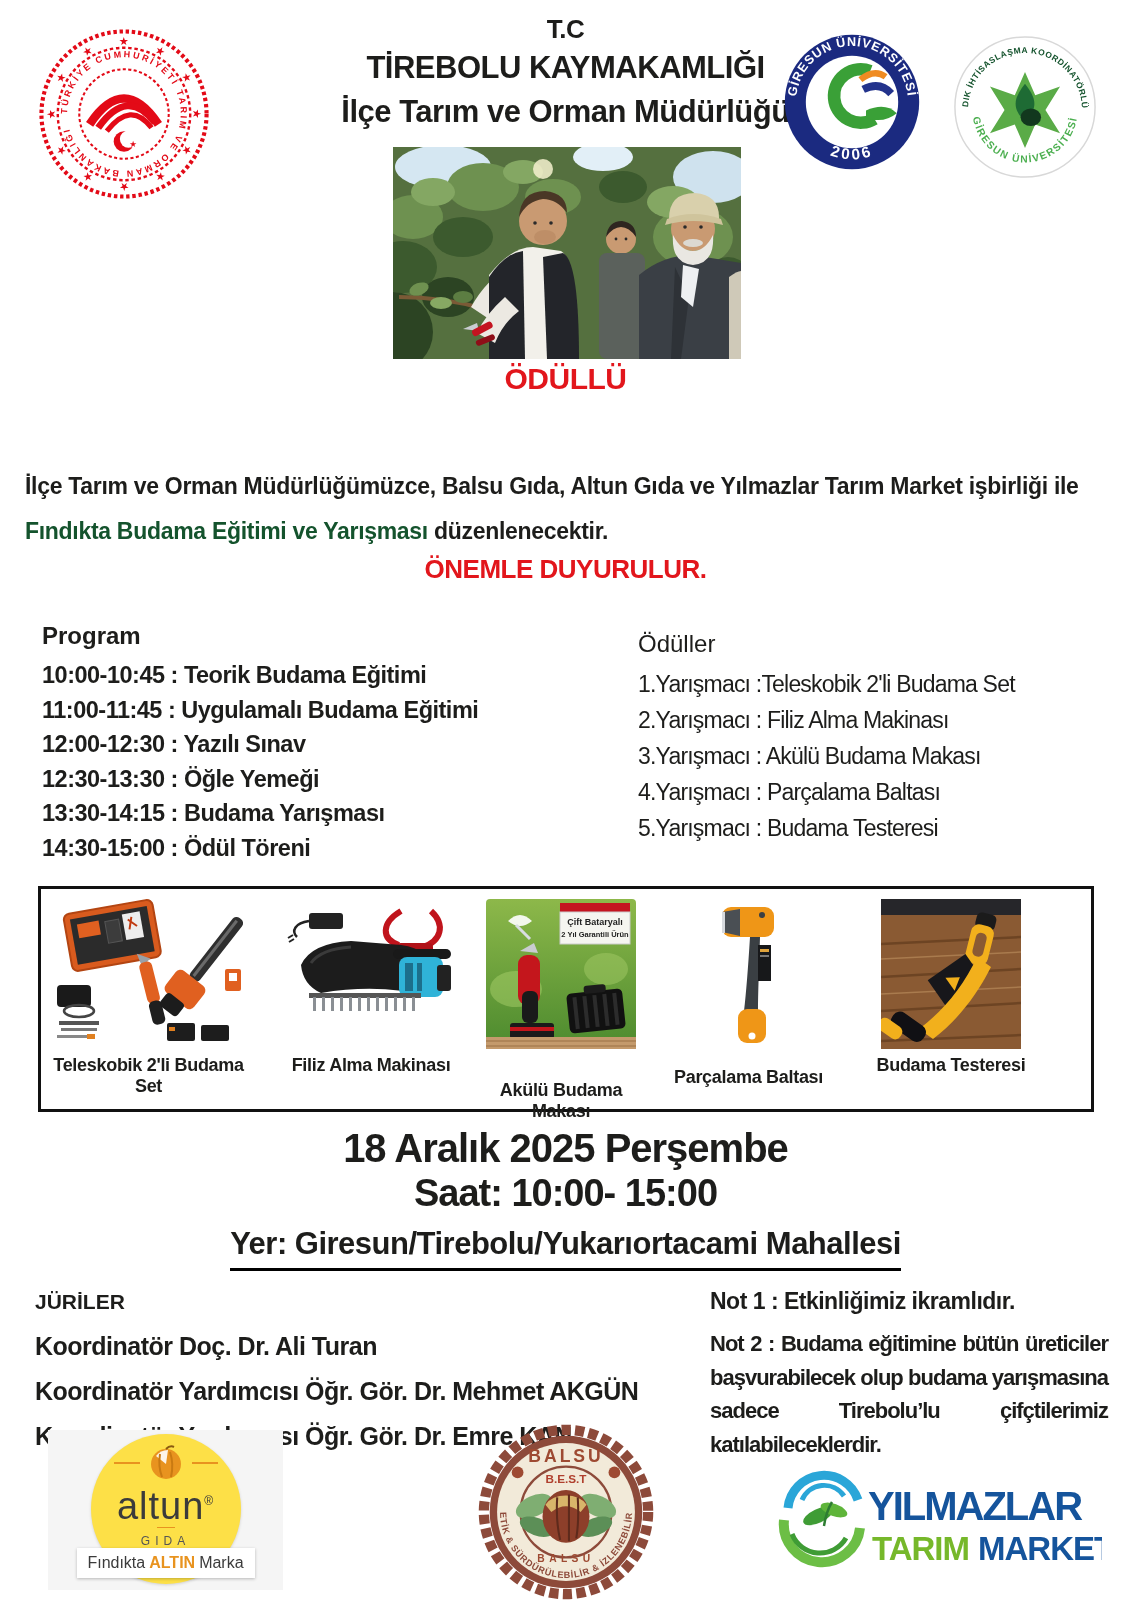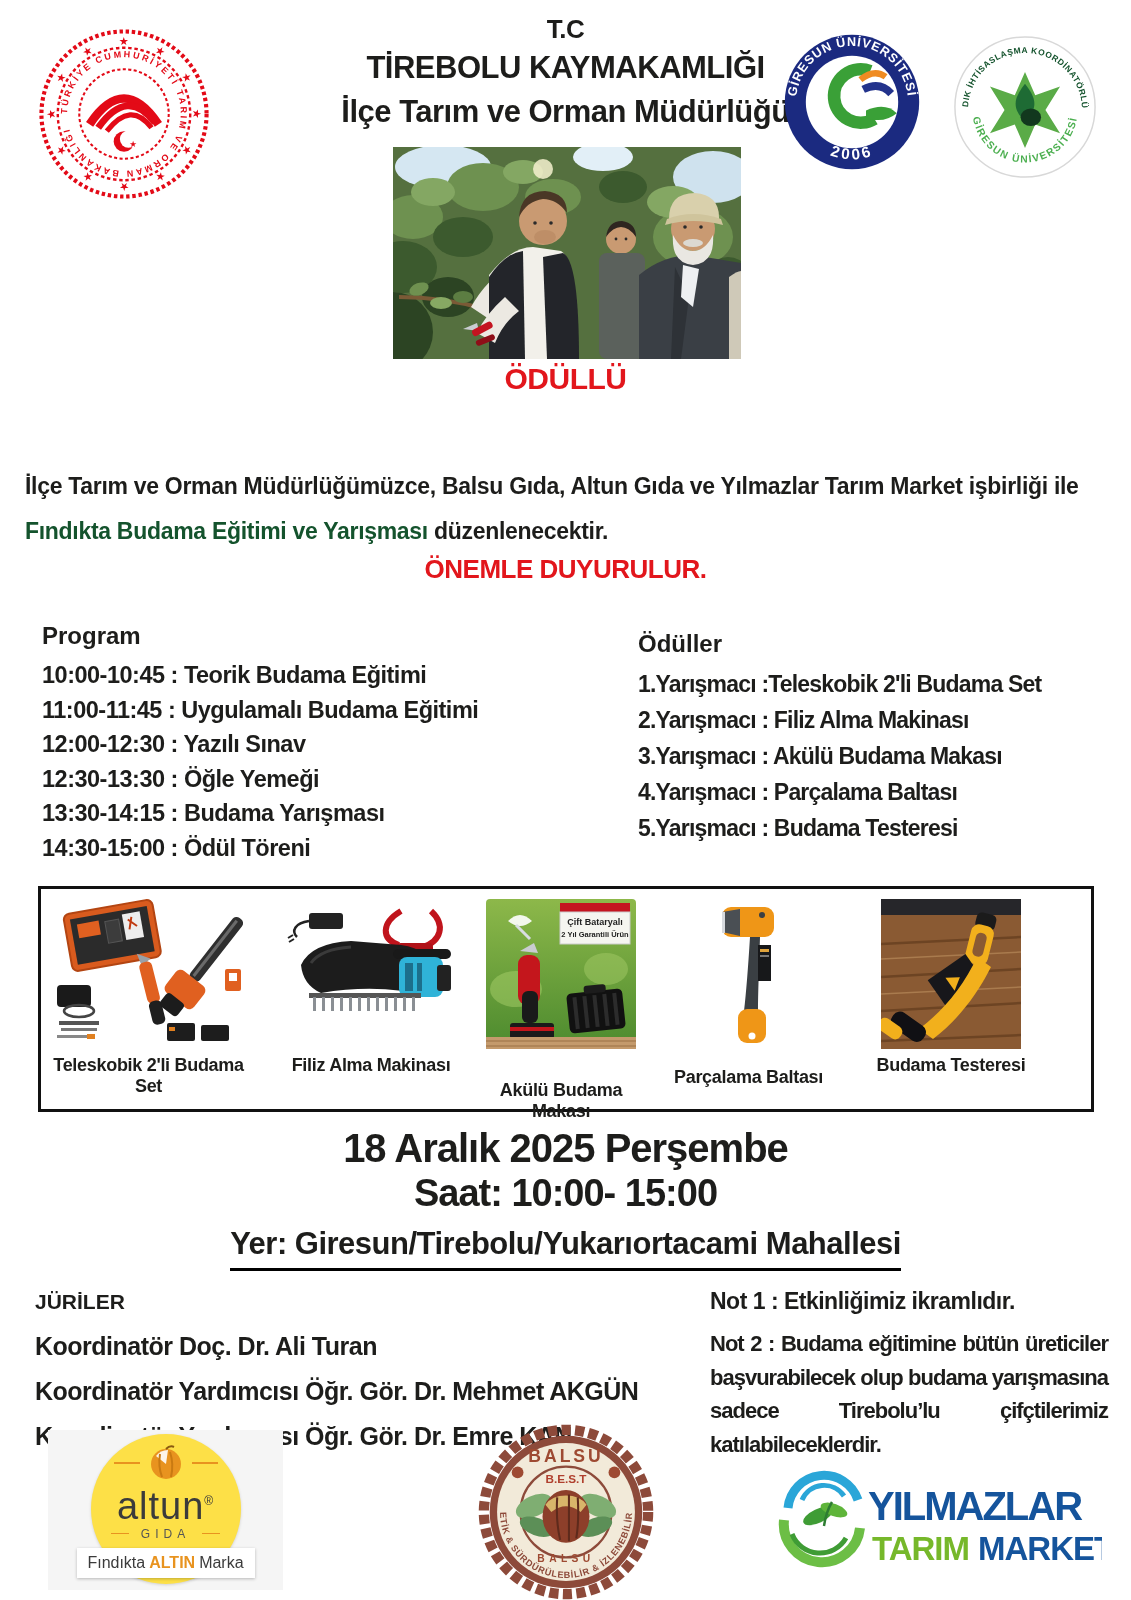--- a/index.html
+++ b/index.html
@@ -22,21 +22,21 @@
   .title2{left:0;right:0;top:402px;text-align:center;font-size:33px;font-weight:bold;color:#e2161c;letter-spacing:-0.5px;}
   
   .intro{left:25px;top:464px;width:1090px;font-size:23px;font-weight:bold;line-height:45px;
          color:#1d1d1b;letter-spacing:-0.3px;}
   .intro .hl{color:#14532d;}
   .announce{left:0;right:0;top:554px;text-align:center;font-size:26px;font-weight:bold;color:#e2161c;letter-spacing:-0.5px;}
   
   .program{left:42px;top:622px;font-weight:bold;}
   .program .sec-head{font-size:24px;margin-bottom:8px;}
   .program .line{font-size:23.5px;line-height:34.5px;letter-spacing:-0.5px;}
-  .prizes{left:638px;top:630px;font-weight:bold;}
+  .prizes{left:638px;top:630px;font-weight:normal;}
   .prizes .sec-head{font-size:24px;margin-bottom:8px;}
   .prizes .line{font-size:23px;line-height:36px;letter-spacing:-0.8px;}
   
   .product-box{left:38px;top:886px;width:1050px;height:220px;border:3px solid #111;background:#fff;}
   .pcol{position:absolute;top:0;height:100%;}
   .pimg{position:absolute;left:50%;transform:translateX(-50%);}
   .plabel{position:absolute;left:0;right:0;text-align:center;font-size:18px;font-weight:bold;letter-spacing:-0.3px;}
   .c1{left:0;width:215px;}   .c1 .pimg{top:10px;} .c1 .plabel{top:166px;}
   .c2{left:225px;width:210px;} .c2 .pimg{top:16px;} .c2 .plabel{top:166px;}
   .c3{left:430px;width:180px;} .c3 .pimg{top:10px;} .c3 .plabel{top:166px;margin-top:25px;}
@@ -57,21 +57,21 @@
   .notes .n2{font-size:22px;line-height:33.5px;letter-spacing:-1px;text-align:justify;}
   
   .altun{left:48px;top:1430px;width:235px;height:160px;background:#f5f5f5;}
   .altun-circle{position:absolute;left:50%;top:4px;transform:translateX(-50%);width:150px;height:150px;
                 background:#fde047;border-radius:50%;box-shadow:0 1px 3px rgba(0,0,0,.15);text-align:center;}
   .altun-nutrow{margin-top:8px;height:42px;display:flex;align-items:center;justify-content:center;gap:6px;}
   .altun-dash{display:inline-block;width:26px;height:2px;background:#e8931f;}
   .altun-name{font-size:38px;color:#3b3b3b;letter-spacing:1px;line-height:34px;font-weight:400;}
   .altun-name sup{font-size:12px;}
   .altun-gida{margin-top:4px;font-size:12px;letter-spacing:5px;color:#555;
-              display:flex;align-items:center;justify-content:center;gap:12px;}
+              display:flex;align-items:center;justify-content:center;gap:6px;flex-direction:column;}
   .altun-gida .altun-dash{width:18px;height:1px;}
   .altun-banner{position:absolute;left:50%;top:118px;transform:translateX(-50%);width:178px;height:30px;
                 background:#fff;box-shadow:0 1px 3px rgba(0,0,0,.25);display:flex;align-items:center;
                 justify-content:center;font-size:16px;color:#3b3b3b;}
   .altun-banner b{color:#e8931f;margin:0 4px;}
   .balsu{left:478px;top:1424px;width:176px;height:176px;}
   .yilmazlar{left:772px;top:1468px;width:330px;height:108px;}
   svg text{font-family:"Liberation Sans",sans-serif;}
 </style>
 </head>

